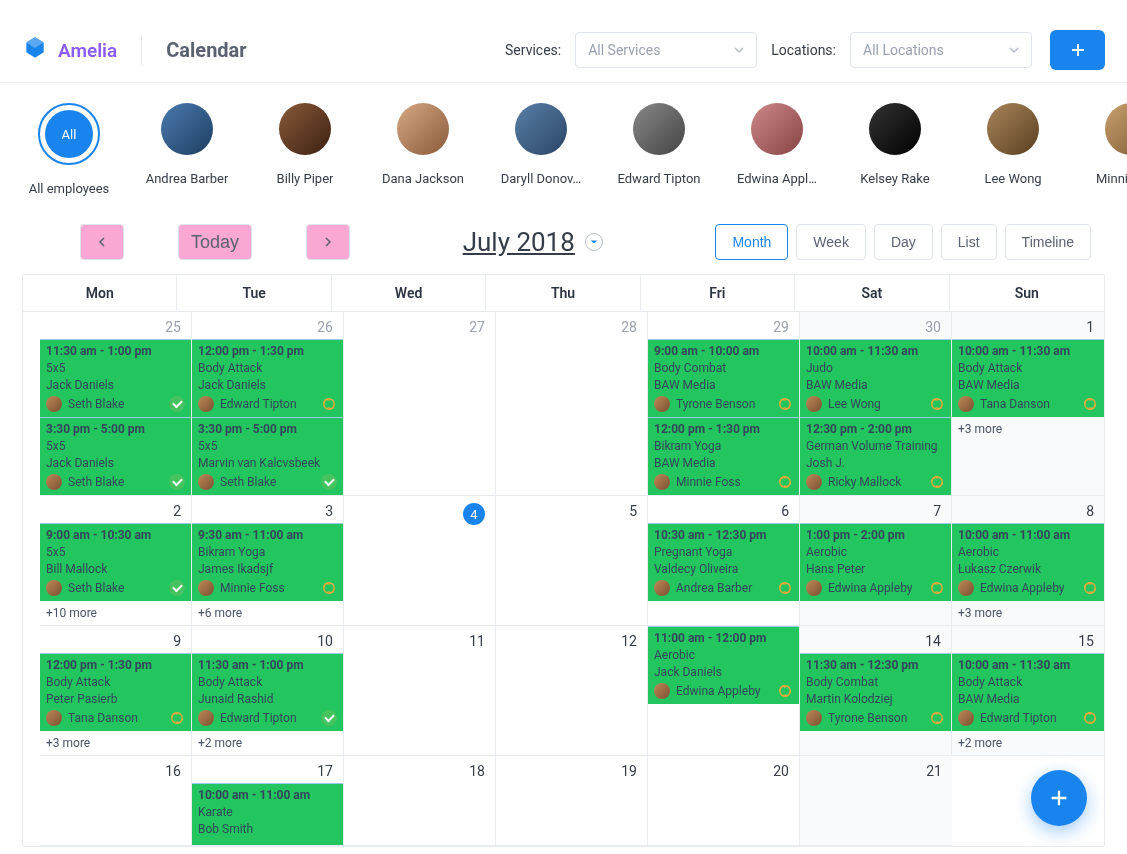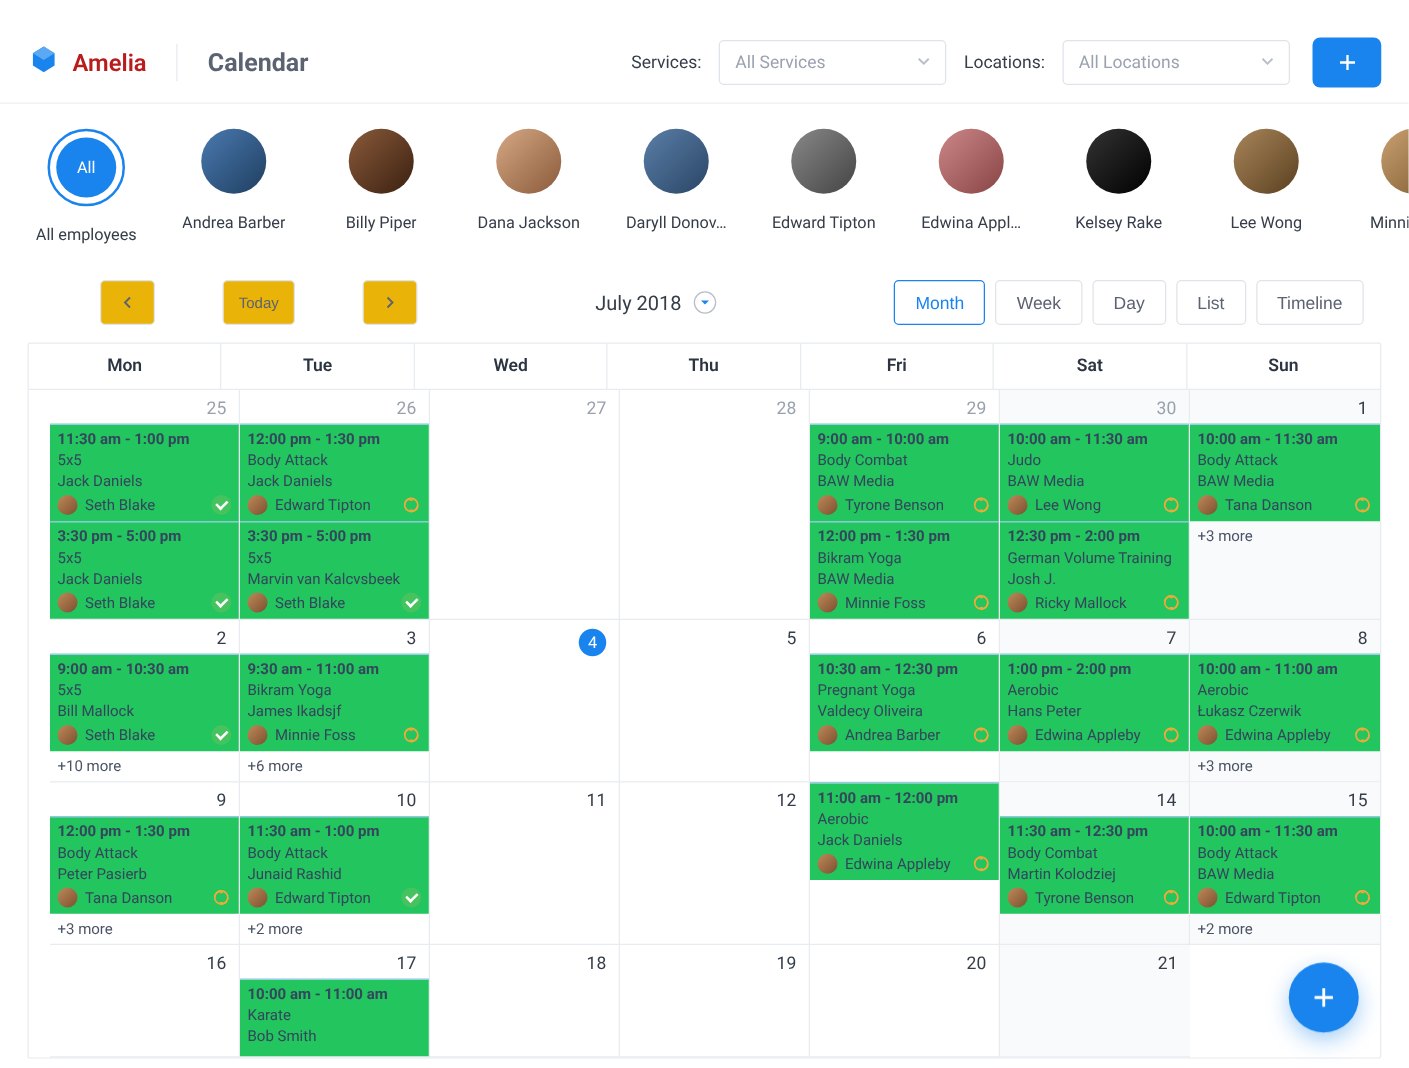--- a/index.html
+++ b/index.html
@@ -1,38 +1,38 @@
 <!DOCTYPE html>
 <html><head>
 <meta charset="utf-8">
 <style>
 * { box-sizing: border-box; margin: 0; padding: 0; }
 body { font-family: -apple-system, BlinkMacSystemFont, "Segoe UI", Roboto, sans-serif; background: #fff; color: #353d48; width: 1127px; }
 .header { display: flex; align-items: center; padding: 30px 22px 12px; border-bottom: 1px solid #eef0f4; }
 .logo-wrap { display: flex; align-items: center; gap: 10px; padding-right: 24px; border-right: 1px solid #e6e9ef; }
 .logo-icon svg { width: 26px; height: 26px; }
-.logo-text { font-size: 19px; font-weight: 600; color: #b91c1c; }
+.logo-text { font-size: 19px; font-weight: 600; color: #8b5cf6; }
 .page-title { font-size: 20px; font-weight: 700; color: #5b6271; margin-left: 24px; }
 .filters { margin-left: auto; display: flex; align-items: center; gap: 14px; }
 .filter-label { font-size: 14px; color: #353d48; }
 .select { display: flex; align-items: center; justify-content: space-between; border: 1px solid #dfe3ea; border-radius: 4px; padding: 9px 12px; min-width: 182px; font-size: 14px; color: #9aa2b0; cursor: pointer; }
 .select .chev { color: #b8bec8; }
 .add-btn { width: 55px; height: 40px; background: #1a84ee; border-radius: 6px; display: flex; align-items: center; justify-content: center; cursor: pointer; margin-left: 4px; }
 .add-btn svg { width: 18px; height: 18px; stroke: #fff; }
 .employees { display: flex; gap: 32px; padding: 20px 26px 10px; overflow: hidden; }
 .emp { display: flex; flex-direction: column; align-items: center; gap: 16px; width: 86px; flex-shrink: 0; cursor: pointer; }
 .emp .avatar { width: 52px; height: 52px; border-radius: 50%; background: linear-gradient(135deg,#6a8caf,#3b5a7a); position: relative; }
 .emp.all .avatar-outer { width: 62px; height: 62px; border-radius: 50%; border: 2px solid #1a84ee; display: flex; align-items: center; justify-content: center; }
 .emp.all .avatar { width: 48px; height: 48px; background: #1a84ee; display: flex; align-items: center; justify-content: center; color: #fff; font-size: 13px; }
 .emp-name { font-size: 13px; color: #353d48; white-space: nowrap; overflow: hidden; text-overflow: ellipsis; max-width: 92px; text-align: center; }
 .toolbar { display: flex; align-items: center; padding: 18px 36px 14px; }
 .nav-btns { display: flex; gap: 10px; }
-.nav-btn { border: 1px solid #dfe3ea; border-radius: 4px; height: 36px; min-width: 44px; padding: 0 12px; display: flex; align-items: center; justify-content: center; font-size: 12px; color: #5b6271; cursor: pointer; background: #eab308; margin-left: 44px; }
+.nav-btn { border: 1px solid #dfe3ea; border-radius: 4px; height: 36px; min-width: 44px; padding: 0 12px; display: flex; align-items: center; justify-content: center; font-size: 18px; color: #5b6271; cursor: pointer; background: #f9a8d4; margin-left: 44px; }
 .nav-btn svg { width: 12px; height: 12px; stroke: #5b6271; }
-.date-label { margin: 0 auto; display: flex; align-items: center; gap: 10px; font-size: 16px; color: #353d48; }
+.date-label { margin: 0 auto; display: flex; align-items: center; gap: 10px; font-size: 26px; color: #353d48; text-decoration: underline; }
 .date-label .caret { width: 18px; height: 18px; border: 1px solid #b8bec8; border-radius: 50%; display: flex; align-items: center; justify-content: center; }
 .date-label .caret svg { width: 8px; height: 8px; fill: #1a84ee; }
 .view-btns { display: flex; gap: 8px; }
 .view-btn { border: 1px solid #dfe3ea; border-radius: 4px; padding: 9px 16px; font-size: 14px; color: #5b6271; cursor: pointer; background: #fff; }
 .view-btn.active { border-color: #1a84ee; color: #1a84ee; }
 .calendar { border: 1px solid #e8ebf0; margin: 0 22px; border-radius: 2px; }
 .cal-head { display: grid; grid-template-columns: repeat(7,1fr); }
 .cal-head div { border-right: 1px solid #e8ebf0; border-bottom: 1px solid #e8ebf0; text-align: center; padding: 10px 0; font-size: 14px; font-weight: 600; color: #2c3442; }
 .cal-head div:last-child { border-right: none; }
 .cal-body { }

